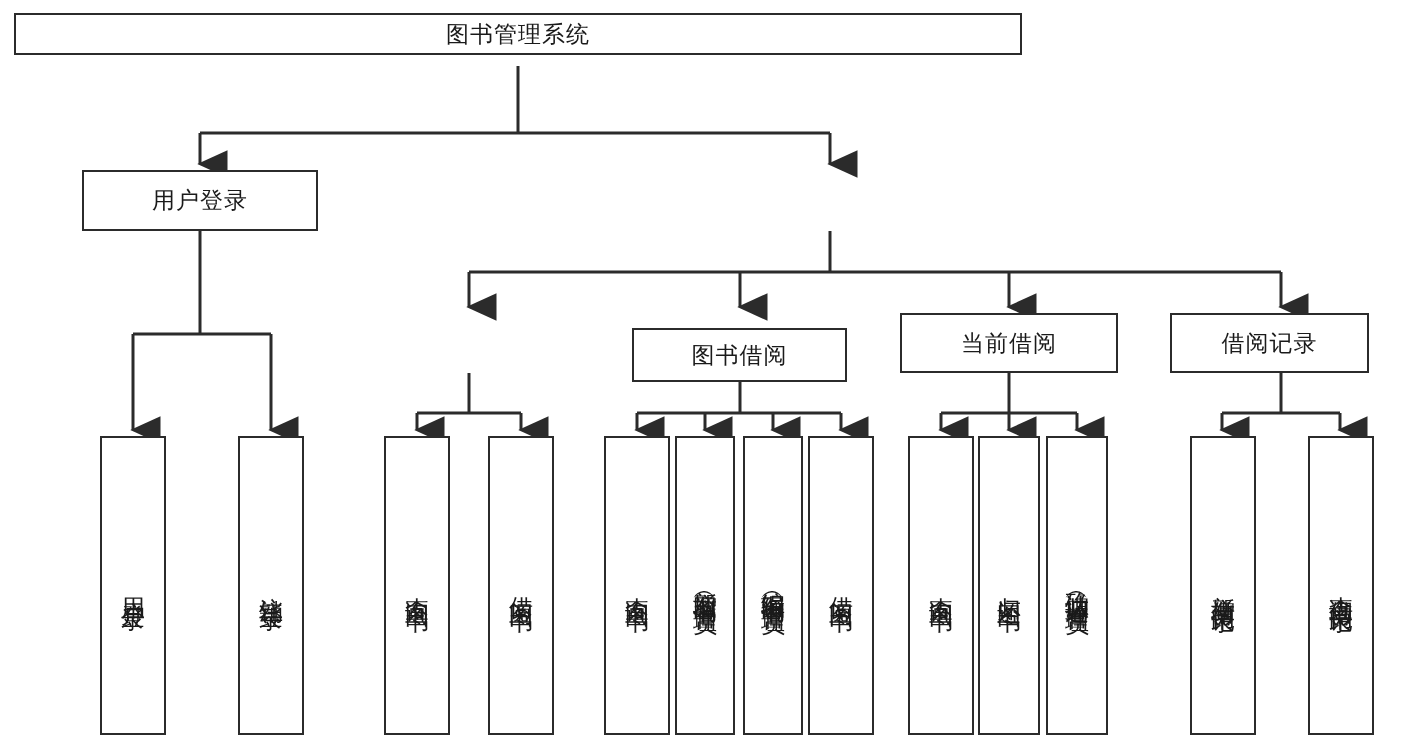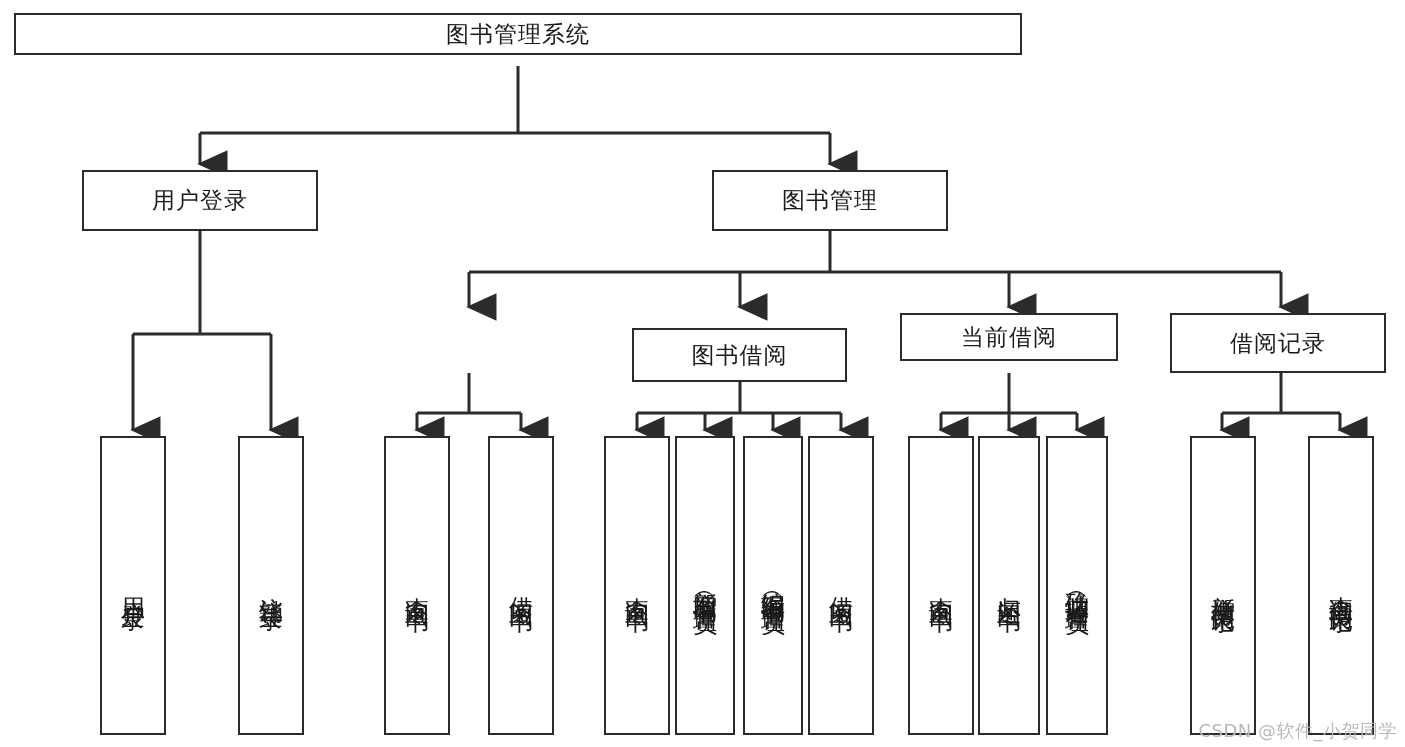--- a/index.html
+++ b/index.html
@@ -133,31 +133,28 @@
     </g>
   </svg>
 
   <div class="node root h" style="left:14px; top:13px; width:1008px; height:42px;">
     <span class="lbl">图书管理系统</span>
   </div>
 
   <div class="node h" style="left:82px; top:170px; width:236px; height:61px;">
     <span class="lbl">用户登录</span>
   </div>
-  <div class="node h" style="left:712px; top:170px; width:236px; height:61px;">
-    <span class="lbl">图书管理</span>
-  </div>
 
   <div class="node h" style="left:632px; top:328px; width:215px; height:54px;">
     <span class="lbl">图书借阅</span>
   </div>
-  <div class="node h" style="left:900px; top:313px; width:218px; height:48px;">
+  <div class="node h" style="left:900px; top:313px; width:218px; height:60px;">
     <span class="lbl">当前借阅</span>
   </div>
-  <div class="node h" style="left:1170px; top:313px; width:216px; height:60px;">
+  <div class="node h" style="left:1170px; top:313px; width:199px; height:60px;">
     <span class="lbl">借阅记录</span>
   </div>
 
   <div class="node v" style="left:100px; top:436px; width:66px; height:299px;">
     <span class="lbl">用户登录</span>
   </div>
   <div class="node v" style="left:238px; top:436px; width:66px; height:299px;">
     <span class="lbl">注销登录</span>
   </div>
 
@@ -191,15 +188,14 @@
     <span class="lbl">确认归还（管理员）</span>
   </div>
 
   <div class="node v tall" style="left:1190px; top:436px; width:66px; height:299px;">
     <span class="lbl">新增借阅记录</span>
   </div>
   <div class="node v tall" style="left:1308px; top:436px; width:66px; height:299px;">
     <span class="lbl">查询借阅记录</span>
   </div>
 
-  <div class="watermark">CSDN @软件_小贺同学</div>
 
 </div>
 
 </body></html>

